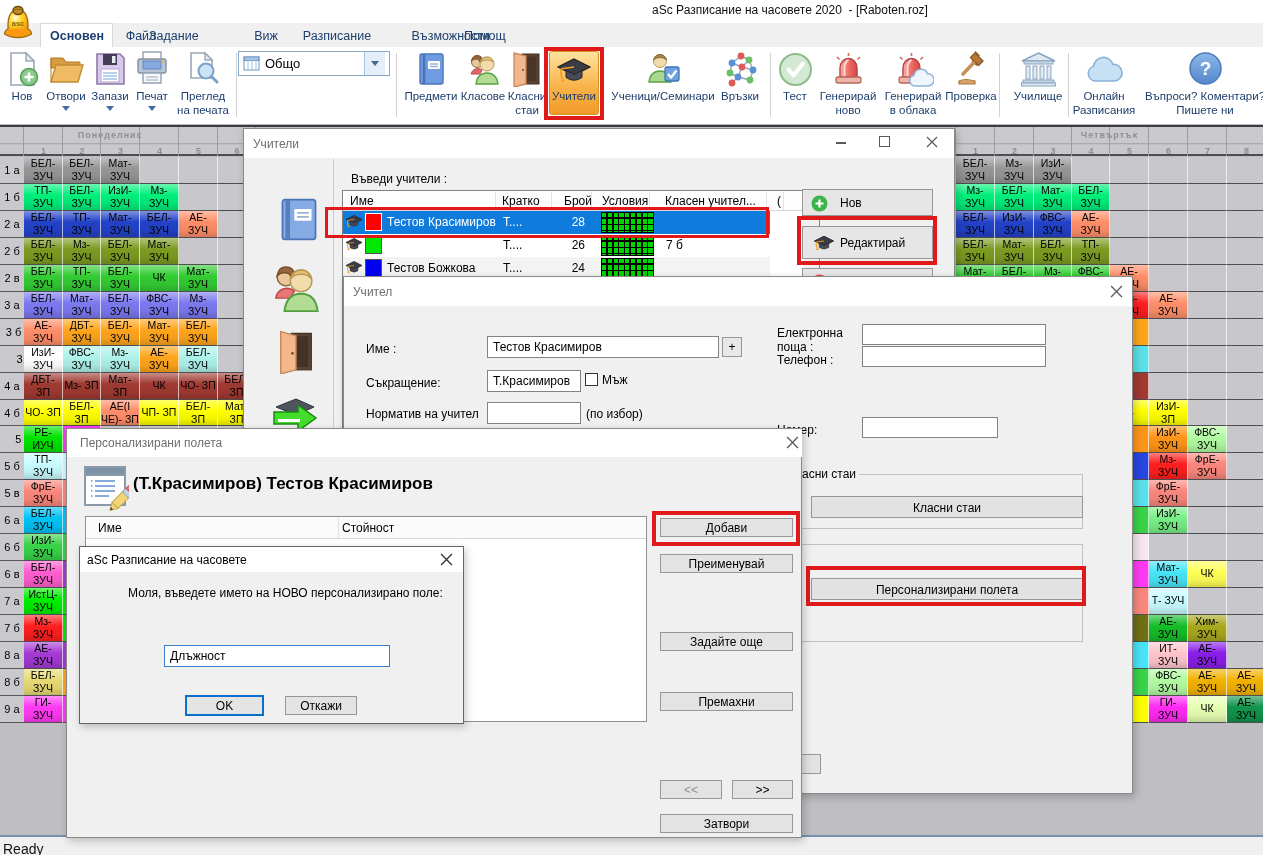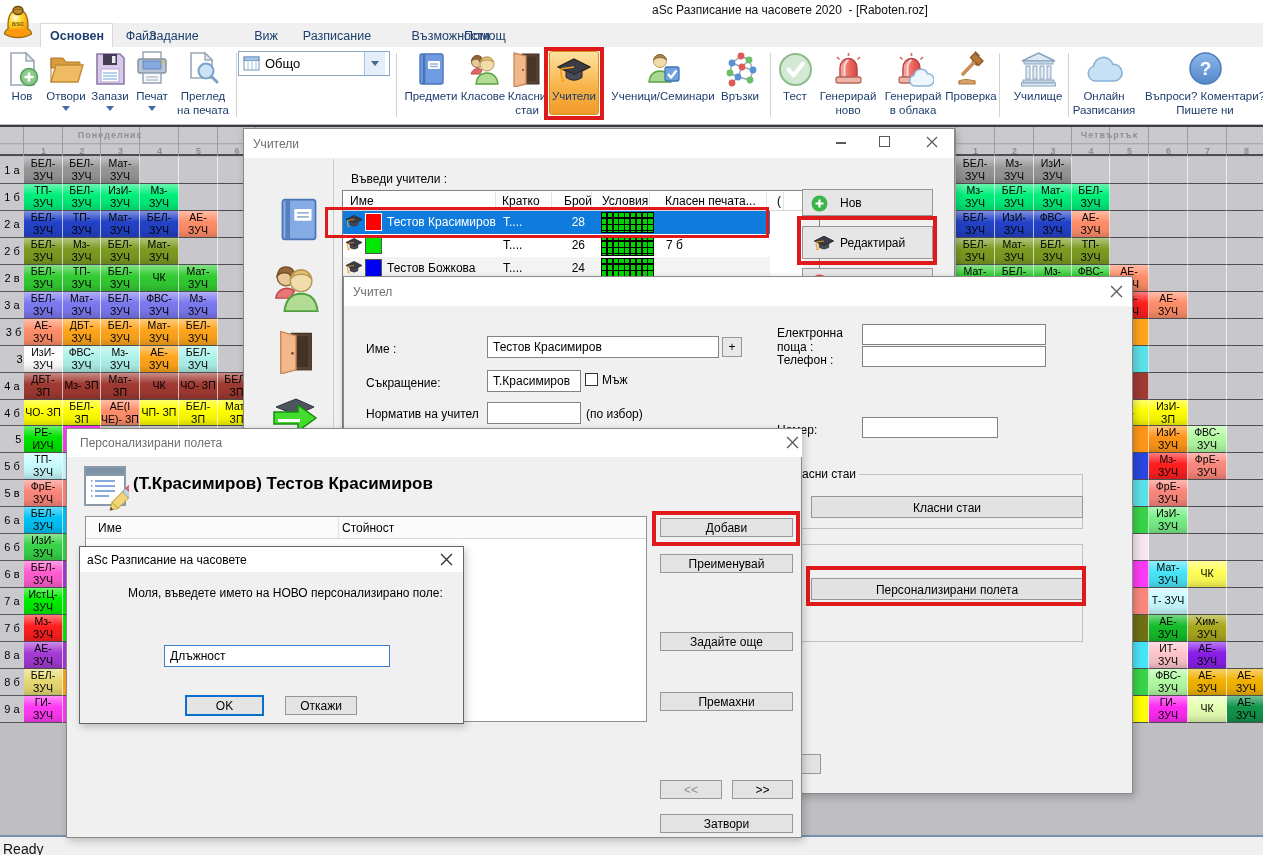--- a/index.html
+++ b/index.html
@@ -619,21 +619,21 @@
       <path d="M8 25.5 h22" stroke="#fff" stroke-width="3"></path>
     </svg>
     <div class="ab" style="left:89px;top:30px;width:1px;height:309px;background:#cccccc"></div>
     <div class="ab" style="left:107px;top:43px;font-size:12px;color:#000">Въведи учители :</div>
     <div class="ab" style="left:98px;top:61px;width:478px;height:246px;background:#fff;border:1px solid #828282"></div>
     <div class="ab" style="left:99px;top:62px;width:476px;height:20px;background:#fdfdfd;border-bottom:1px solid #d6d6d6"></div>
     <div class="ab" style="left:106px;top:65px;font-size:12px;color:#000">Име</div>
     <div class="ab" style="left:258px;top:65px;font-size:12px;color:#000">Кратко</div>
     <div class="ab" style="left:320px;top:65px;font-size:12px;color:#000">Брой</div>
     <div class="ab" style="left:358px;top:65px;font-size:12px;color:#000">Условия</div>
-    <div class="ab" style="left:421px;top:65px;font-size:12px;color:#000">Класен печата...</div>
+    <div class="ab" style="left:421px;top:65px;font-size:12px;color:#000">Класен учител...</div>
     <div class="ab" style="left:533px;top:65px;font-size:12px;color:#000">(</div>
     <div class="ab" style="left:251px;top:63px;width:1px;height:18px;background:#e2e2e2"></div>
     <div class="ab" style="left:307px;top:63px;width:1px;height:18px;background:#e2e2e2"></div>
     <div class="ab" style="left:347px;top:63px;width:1px;height:18px;background:#e2e2e2"></div>
     <div class="ab" style="left:405px;top:63px;width:1px;height:18px;background:#e2e2e2"></div>
     <div class="ab" style="left:522px;top:63px;width:1px;height:18px;background:#e2e2e2"></div>
     <div class="ab" style="left:539px;top:63px;width:1px;height:18px;background:#e2e2e2"></div>
     <div class="ab" style="left:559px;top:62px;width:16px;height:244px;background:#f0f0f0"></div>
     <div class="ab" style="left:559px;top:62px;width:16px;height:16px;background:#f0f0f0"><svg width="16" height="16" viewBox="0 0 16 16">
         <path d="M4 10 L8 6 L12 10" stroke="#6a6a6a" stroke-width="1.4" fill="none"></path>

